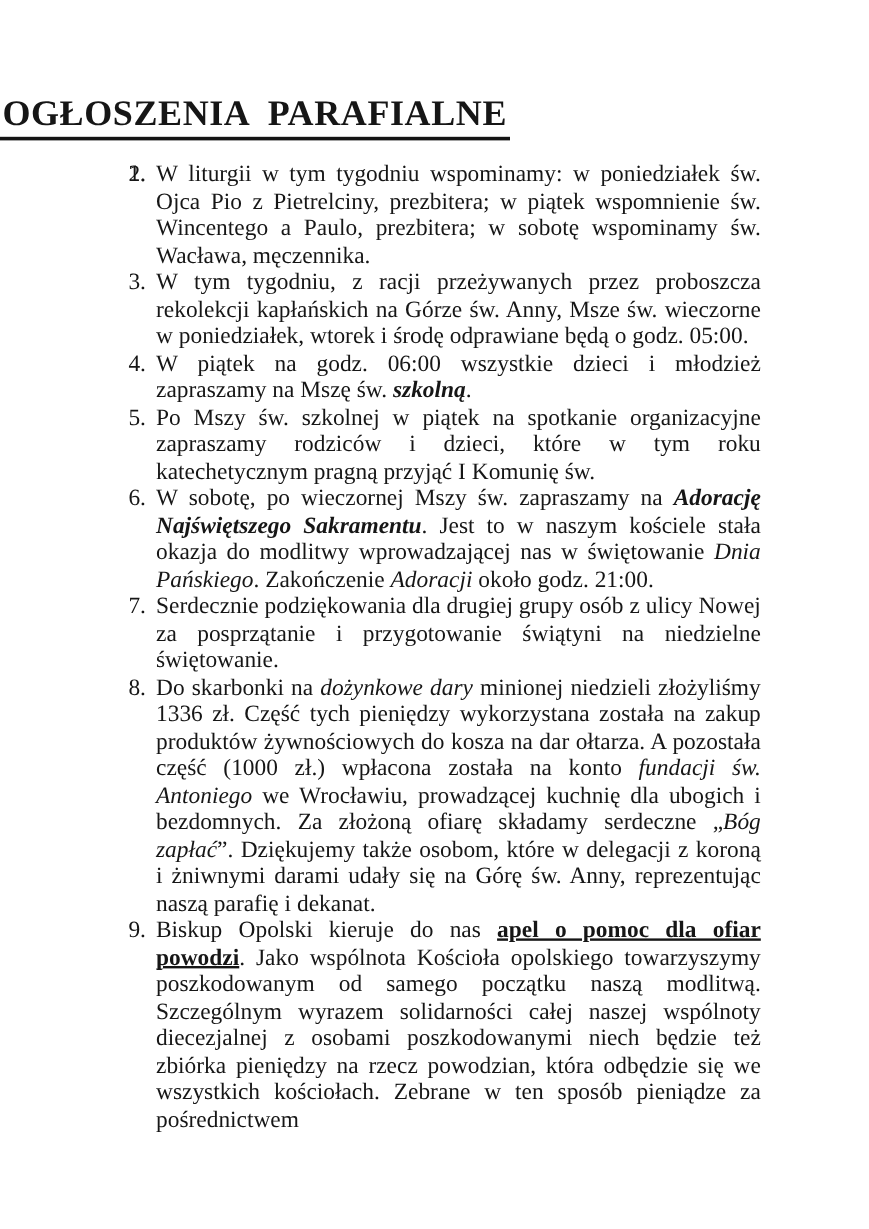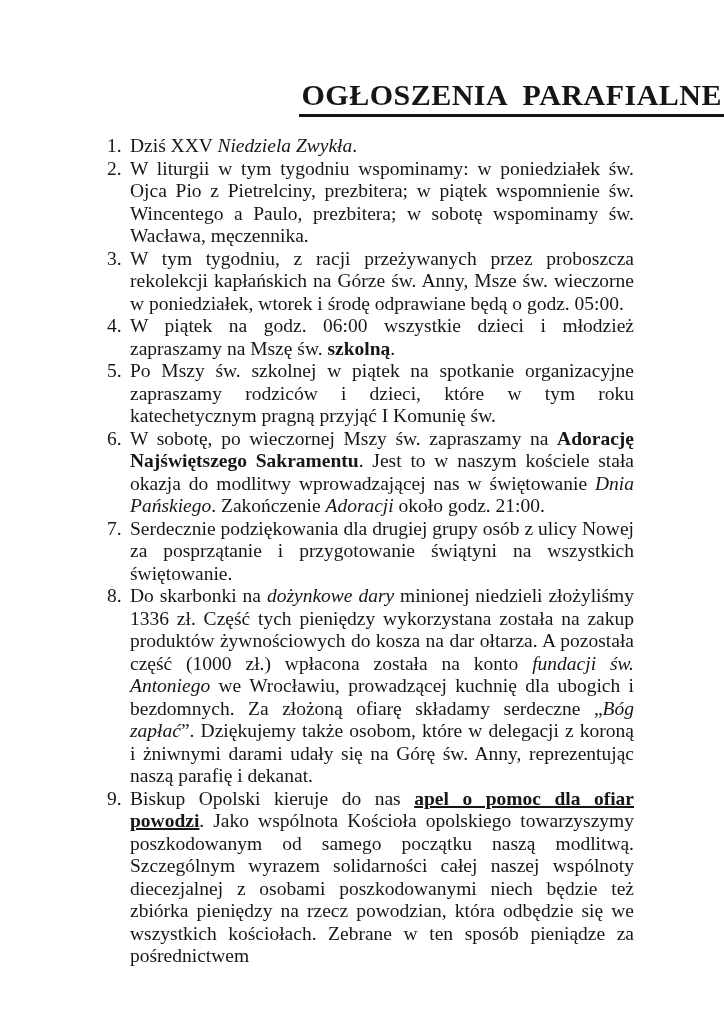--- a/index.html
+++ b/index.html
@@ -15,21 +15,21 @@
     color: #161616;
   }
   .page {
     position: relative;
     width: 724px;
     height: 1024px;
     background: #ffffff;
   }
   .title-row {
     margin: 78px 0 0 0;
-    text-align: right;
+    text-align: left;
   }
   .title {
     display: inline-block;
     font-size: 30px;
     line-height: 34px;
     font-weight: bold;
     letter-spacing: 0.5px;
     white-space: pre;
     border-bottom: 3px solid #141414;
     padding: 0 2px 2px 2px;
@@ -45,34 +45,34 @@
     font-size: 19.5px;
     line-height: 22.5px;
   }
   .item-number {
     position: absolute;
     left: -23px;
     top: 0;
   }
   .seg-normal { font-style: normal; font-weight: normal; }
   .seg-italic { font-style: italic; }
-  .seg-bold-italic { font-weight: bold; }
+  .seg-bold-italic { font-style: italic; font-weight: bold; }
   .seg-bold-underline { font-weight: bold; text-decoration: underline; text-decoration-thickness: 2px; }
 </style>
 </head>
 <body>
 
 <div class="page">
   <div class="title-row">
     <span class="title">OGŁOSZENIA  PARAFIALNE</span>
   </div>
   <ol class="list">
-      <li class="item"><span class="item-number">1.</span><span><span class="seg-normal">Dziś XXV </span><span class="seg-italic">Niedziela Zwykła</span><span class="seg-normal">.</span></span></li>
+      <li class="item"><span class="item-number">1.</span></li>
       <li class="item"><span class="item-number">2.</span><span><span class="seg-normal">W liturgii w tym tygodniu wspominamy: w poniedziałek św. Ojca Pio z Pietrelciny, prezbitera; w piątek wspomnienie św. Wincentego a Paulo, prezbitera; w sobotę wspominamy św. Wacława, męczennika.</span></span></li>
       <li class="item"><span class="item-number">3.</span><span><span class="seg-normal">W tym tygodniu, z racji przeżywanych przez proboszcza rekolekcji kapłańskich na Górze św. Anny, Msze św. wieczorne w poniedziałek, wtorek i środę odprawiane będą o godz. 05:00.</span></span></li>
       <li class="item"><span class="item-number">4.</span><span><span class="seg-normal">W piątek na godz. 06:00 wszystkie dzieci i młodzież zapraszamy na Mszę św. </span><span class="seg-bold-italic">szkolną</span><span class="seg-normal">.</span></span></li>
       <li class="item"><span class="item-number">5.</span><span><span class="seg-normal">Po Mszy św. szkolnej w piątek na spotkanie organizacyjne zapraszamy rodziców i dzieci, które w tym roku katechetycznym pragną przyjąć I Komunię św.</span></span></li>
       <li class="item"><span class="item-number">6.</span><span><span class="seg-normal">W sobotę, po wieczornej Mszy św. zapraszamy na </span><span class="seg-bold-italic">Adorację Najświętszego Sakramentu</span><span class="seg-normal">. Jest to w naszym kościele stała okazja  do modlitwy wprowadzającej nas w świętowanie </span><span class="seg-italic">Dnia Pańskiego</span><span class="seg-normal">. Zakończenie </span><span class="seg-italic">Adoracji</span><span class="seg-normal"> około godz. 21:00.</span></span></li>
-      <li class="item"><span class="item-number">7.</span><span><span class="seg-normal">Serdecznie podziękowania dla drugiej grupy osób z ulicy Nowej za posprzątanie i przygotowanie świątyni na wszystkich świętowanie.</span></span></li>
+      <li class="item"><span class="item-number">7.</span><span><span class="seg-normal">Serdecznie podziękowania dla drugiej grupy osób z ulicy Nowej za posprzątanie i przygotowanie świątyni na niedzielne świętowanie.</span></span></li>
       <li class="item"><span class="item-number">8.</span><span><span class="seg-normal">Do skarbonki na </span><span class="seg-italic">dożynkowe dary</span><span class="seg-normal"> minionej niedzieli złożyliśmy 1336 zł. Część tych pieniędzy wykorzystana została na zakup produktów żywnościowych do kosza na dar ołtarza. A pozostała część (1000 zł.) wpłacona została na konto </span><span class="seg-italic">fundacji św. Antoniego</span><span class="seg-normal"> we Wrocławiu, prowadzącej kuchnię dla ubogich i bezdomnych. Za złożoną ofiarę składamy serdeczne „</span><span class="seg-italic">Bóg zapłać</span><span class="seg-normal">”. Dziękujemy także osobom, które w delegacji z koroną i żniwnymi darami udały się na Górę św. Anny, reprezentując naszą parafię i dekanat.</span></span></li>
       <li class="item"><span class="item-number">9.</span><span><span class="seg-normal">Biskup Opolski kieruje do nas </span><span class="seg-bold-underline">apel o pomoc dla ofiar powodzi</span><span class="seg-normal">. Jako wspólnota Kościoła opolskiego towarzyszymy poszkodowanym od samego początku naszą modlitwą. Szczególnym wyrazem solidarności całej naszej wspólnoty diecezjalnej z osobami poszkodowanymi niech będzie też zbiórka pieniędzy na rzecz powodzian, która odbędzie się we wszystkich kościołach. Zebrane w ten sposób pieniądze za pośrednictwem</span></span></li>
     </ol>
 </div>
 
 </body></html>

